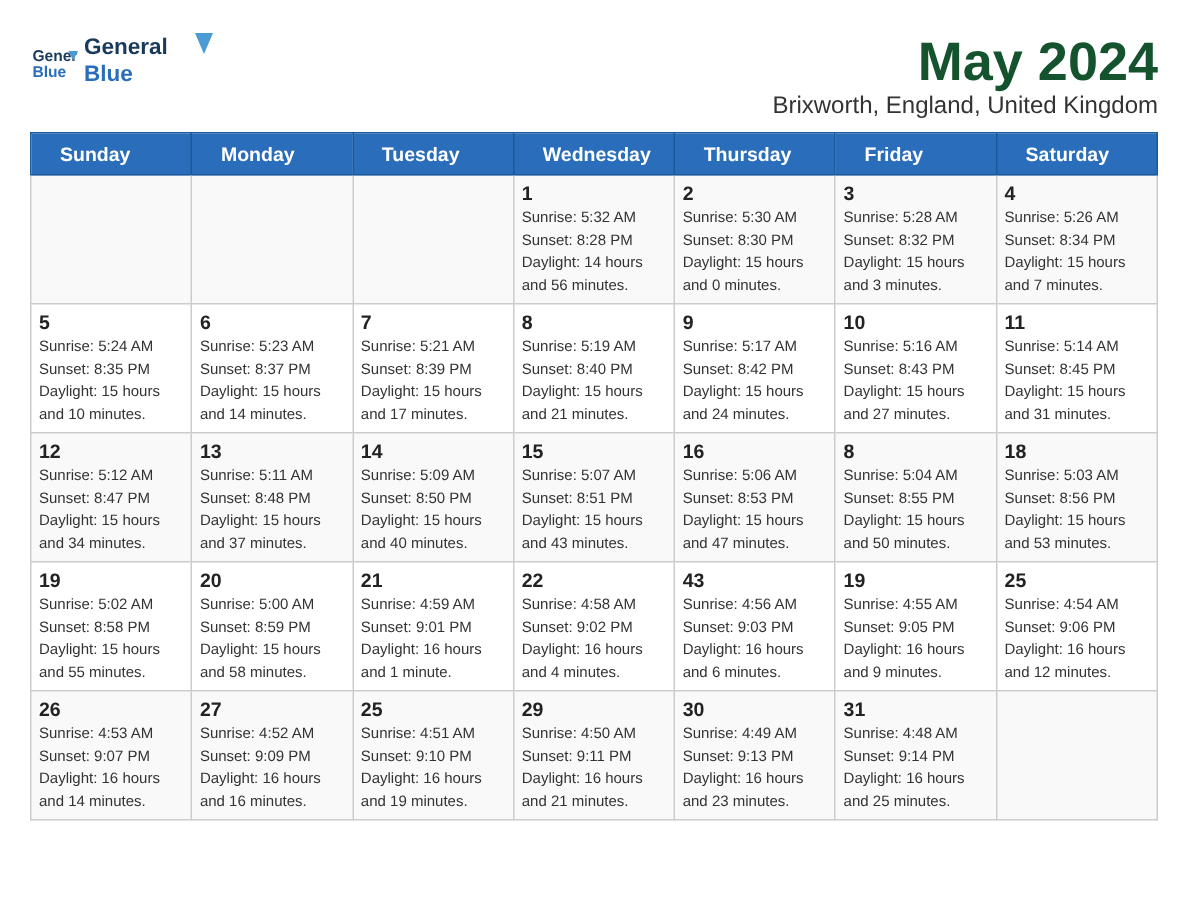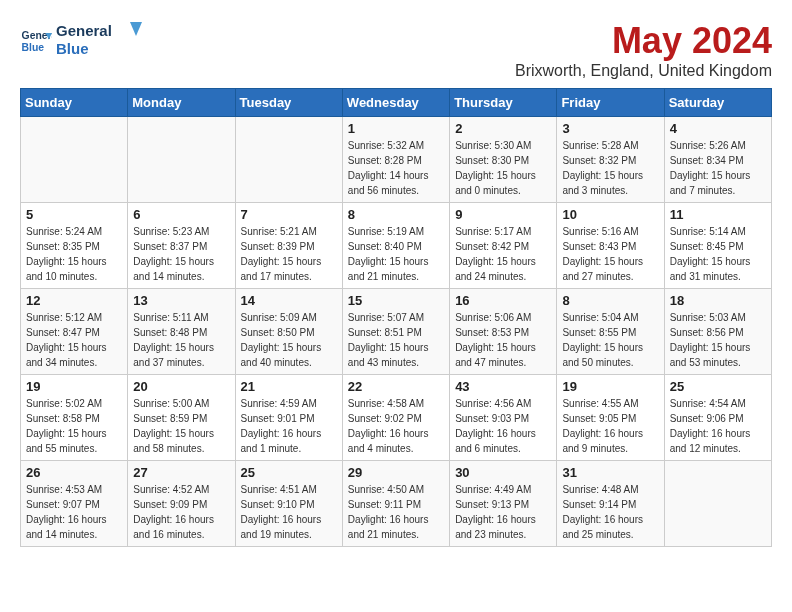--- a/index.html
+++ b/index.html
@@ -24,39 +24,39 @@
     .logo-icon {
       width: 32px;
       height: 32px;
     }
     .title-block {
       text-align: right;
     }
     .month-title {
       font-size: 36px;
       font-weight: bold;
-      color: #b91c1c;
+      color: #14532d;
     }
     .location {
       font-size: 16px;
       color: #333;
       font-weight: normal;
       text-align: right;
     }
     table {
       width: 100%;
       border-collapse: collapse;
       table-layout: fixed;
     }
     thead th {
       background: #2a6ebb;
       color: #fff;
       font-size: 13px;
       font-weight: bold;
-      padding: 6px 4px;
+      padding: 6px 19px;
       text-align: left;
       border: 1px solid #1a5a9a;
     }
     td {
       border: 1px solid #ccc;
       vertical-align: top;
       padding: 4px 5px;
       font-size: 10.5px;
       color: #333;
       height: 85px;

